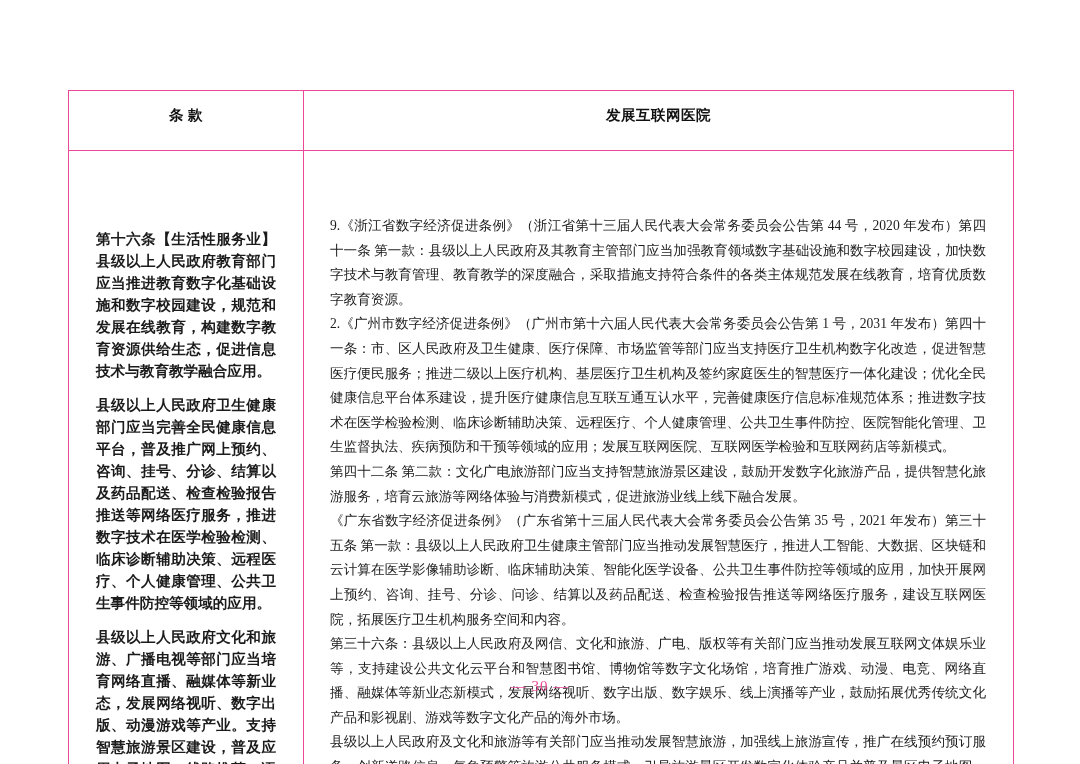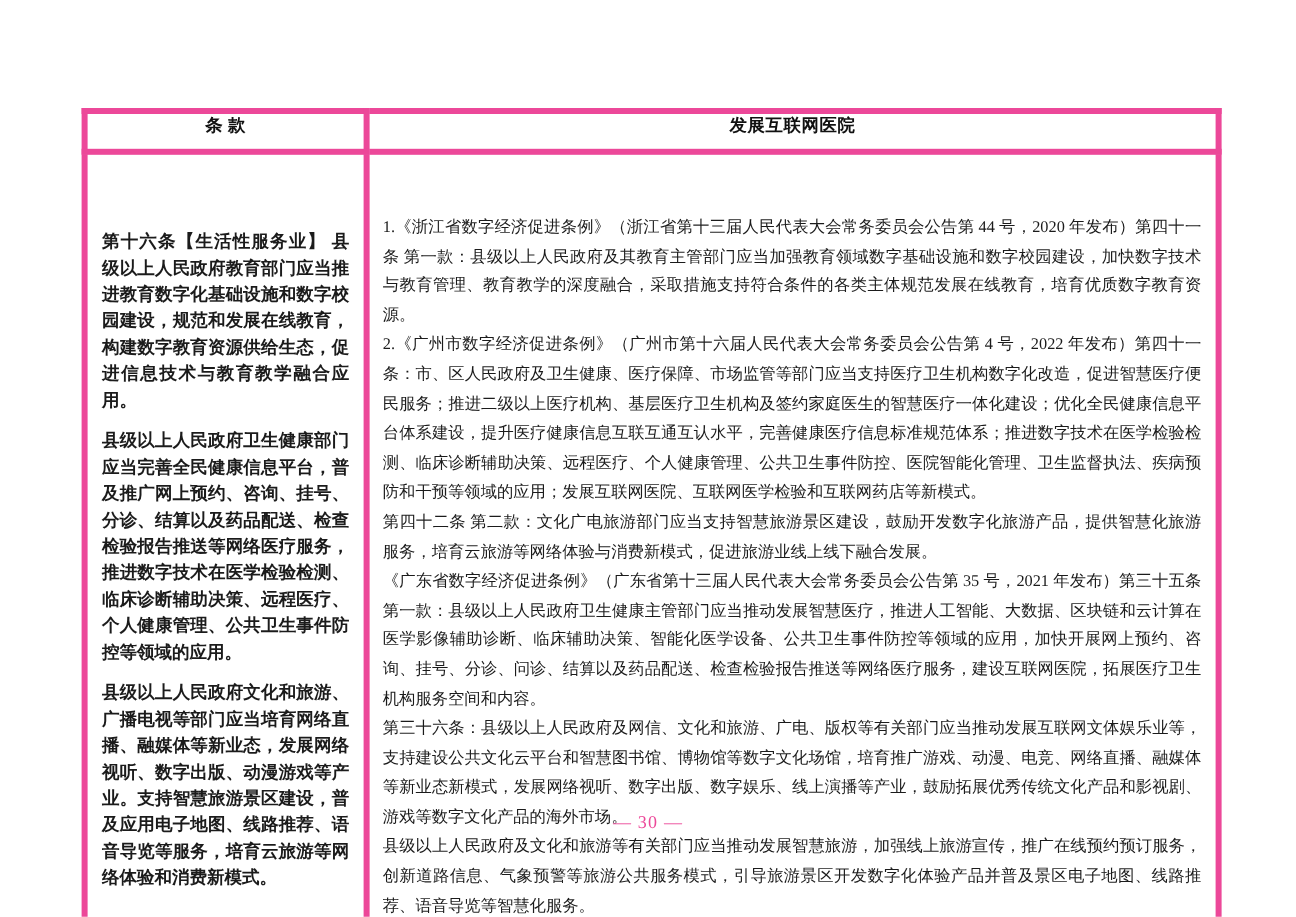--- a/index.html
+++ b/index.html
@@ -28,23 +28,23 @@
   .doc-table {
     position: absolute;
     left: 68px;
     top: 90px;
     width: 945px;
     border-collapse: collapse;
     table-layout: fixed;
   }
   .doc-table td,
   .doc-table th {
-    border: 5px solid #ec4899;
+    border: 1px solid #ec4899;
     vertical-align: top;
-    padding: 0;
+    padding: 15px;
     font-family: Liberation Serif, serif;
   }
   .col-clause  { width: 235px; }
   .col-reference { width: 710px; }
 
   .head-cell {
     height: 29px;
     text-align: center;
     vertical-align: middle;
     font-size: 14.5px;
@@ -129,22 +129,22 @@
       <tr>
         <td class="body-cell">
           <div class="clause-inner">
             <p class="clause-p">第十六条【生活性服务业】 县级以上人民政府教育部门应当推进教育数字化基础设施和数字校园建设，规范和发展在线教育，构建数字教育资源供给生态，促进信息技术与教育教学融合应用。</p>
             <p class="clause-p">县级以上人民政府卫生健康部门应当完善全民健康信息平台，普及推广网上预约、咨询、挂号、分诊、结算以及药品配送、检查检验报告推送等网络医疗服务，推进数字技术在医学检验检测、临床诊断辅助决策、远程医疗、个人健康管理、公共卫生事件防控等领域的应用。</p>
             <p class="clause-p">县级以上人民政府文化和旅游、广播电视等部门应当培育网络直播、融媒体等新业态，发展网络视听、数字出版、动漫游戏等产业。支持智慧旅游景区建设，普及应用电子地图、线路推荐、语音导览等服务，培育云旅游等网络体验和消费新模式。</p>
           </div>
         </td>
         <td class="body-cell">
           <div class="ref-inner">
-            <p class="ref-p">1.《浙江省数字经济促进条例》（浙江省第十三届人民代表大会常务委员会公告第 44 号，2020 年发布）第四十一条 第一款：县级以上人民政府及其教育主管部门应当加强教育领域数字基础设施和数字校园建设，加快数字技术与教育管理、教育教学的深度融合，采取措施支持符合条件的各类主体规范发展在线教育，培育优质数字教育资源。</p>
-            <p class="ref-p">2.《广州市数字经济促进条例》（广州市第十六届人民代表大会常务委员会公告第 4 号，2022 年发布）第四十一条：市、区人民政府及卫生健康、医疗保障、市场监管等部门应当支持医疗卫生机构数字化改造，促进智慧医疗便民服务；推进二级以上医疗机构、基层医疗卫生机构及签约家庭医生的智慧医疗一体化建设；优化全民健康信息平台体系建设，提升医疗健康信息互联互通互认水平，完善健康医疗信息标准规范体系；推进数字技术在医学检验检测、临床诊断辅助决策、远程医疗、个人健康管理、公共卫生事件防控、医院智能化管理、卫生监督执法、疾病预防和干预等领域的应用；发展互联网医院、互联网医学检验和互联网药店等新模式。</p>
+            <p class="ref-p">9.《浙江省数字经济促进条例》（浙江省第十三届人民代表大会常务委员会公告第 44 号，2020 年发布）第四十一条 第一款：县级以上人民政府及其教育主管部门应当加强教育领域数字基础设施和数字校园建设，加快数字技术与教育管理、教育教学的深度融合，采取措施支持符合条件的各类主体规范发展在线教育，培育优质数字教育资源。</p>
+            <p class="ref-p">2.《广州市数字经济促进条例》（广州市第十六届人民代表大会常务委员会公告第 1 号，2031 年发布）第四十一条：市、区人民政府及卫生健康、医疗保障、市场监管等部门应当支持医疗卫生机构数字化改造，促进智慧医疗便民服务；推进二级以上医疗机构、基层医疗卫生机构及签约家庭医生的智慧医疗一体化建设；优化全民健康信息平台体系建设，提升医疗健康信息互联互通互认水平，完善健康医疗信息标准规范体系；推进数字技术在医学检验检测、临床诊断辅助决策、远程医疗、个人健康管理、公共卫生事件防控、医院智能化管理、卫生监督执法、疾病预防和干预等领域的应用；发展互联网医院、互联网医学检验和互联网药店等新模式。</p>
             <p class="ref-p">第四十二条 第二款：文化广电旅游部门应当支持智慧旅游景区建设，鼓励开发数字化旅游产品，提供智慧化旅游服务，培育云旅游等网络体验与消费新模式，促进旅游业线上线下融合发展。</p>
             <p class="ref-p">《广东省数字经济促进条例》（广东省第十三届人民代表大会常务委员会公告第 35 号，2021 年发布）第三十五条 第一款：县级以上人民政府卫生健康主管部门应当推动发展智慧医疗，推进人工智能、大数据、区块链和云计算在医学影像辅助诊断、临床辅助决策、智能化医学设备、公共卫生事件防控等领域的应用，加快开展网上预约、咨询、挂号、分诊、问诊、结算以及药品配送、检查检验报告推送等网络医疗服务，建设互联网医院，拓展医疗卫生机构服务空间和内容。</p>
             <p class="ref-p">第三十六条：县级以上人民政府及网信、文化和旅游、广电、版权等有关部门应当推动发展互联网文体娱乐业等，支持建设公共文化云平台和智慧图书馆、博物馆等数字文化场馆，培育推广游戏、动漫、电竞、网络直播、融媒体等新业态新模式，发展网络视听、数字出版、数字娱乐、线上演播等产业，鼓励拓展优秀传统文化产品和影视剧、游戏等数字文化产品的海外市场。</p>
             <p class="ref-p">县级以上人民政府及文化和旅游等有关部门应当推动发展智慧旅游，加强线上旅游宣传，推广在线预约预订服务，创新道路信息、气象预警等旅游公共服务模式，引导旅游景区开发数字化体验产品并普及景区电子地图、线路推荐、语音导览等智慧化服务。</p>
           </div>
         </td>
       </tr>
     </tbody>
   </table>
 

